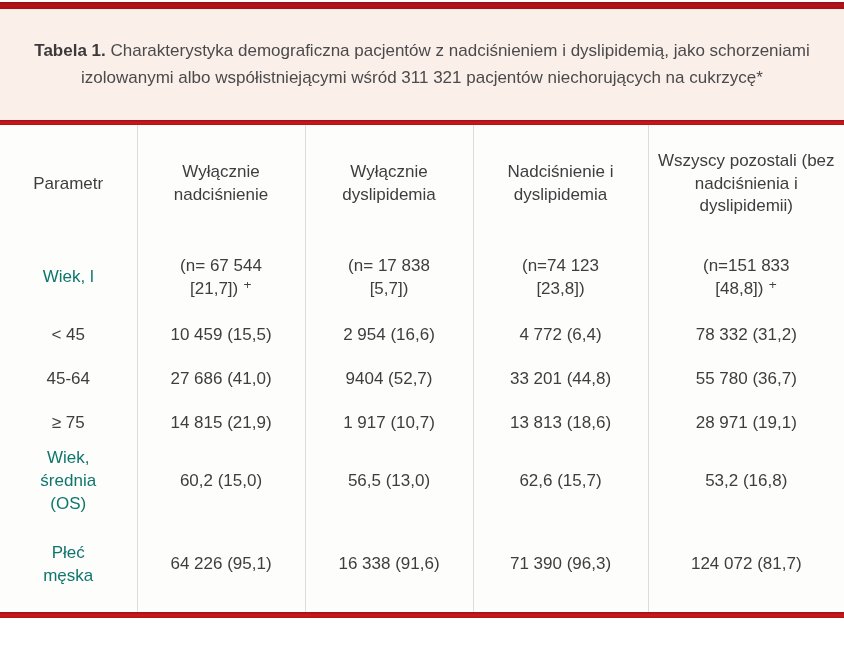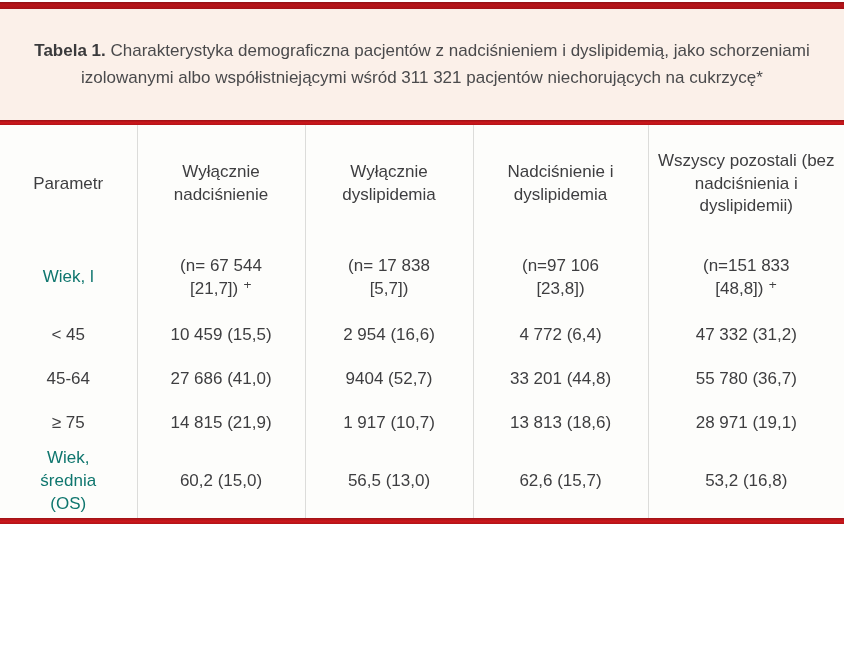--- a/index.html
+++ b/index.html
@@ -107,31 +107,31 @@
           <th>Wszyscy pozostali (bez nadciśnienia i dyslipidemii)</th>
         </tr>
     </thead>
     <tbody>
         <tr>
           <td class="param-bold">Wiek, l</td>
           <td>(n= 67 544
 [21,7]) ⁺</td>
           <td>(n= 17 838
 [5,7])</td>
-          <td>(n=97 106
+          <td>(n=74 123
 [23,8])</td>
           <td>(n=151 833
 [48,8]) ⁺</td>
         </tr>
         <tr>
           <td class="">&lt; 45</td>
           <td>10 459 (15,5)</td>
           <td>2 954 (16,6)</td>
           <td>4 772 (6,4)</td>
-          <td>47 332 (31,2)</td>
+          <td>78 332 (31,2)</td>
         </tr>
         <tr>
           <td class="">45-64</td>
           <td>27 686 (41,0)</td>
           <td>9404 (52,7)</td>
           <td>33 201 (44,8)</td>
           <td>55 780 (36,7)</td>
         </tr>
         <tr>
           <td class="">≥ 75</td>
@@ -142,17 +142,25 @@
         </tr>
         <tr>
           <td class="param-bold">Wiek,
 średnia
 (OS)</td>
           <td>60,2 (15,0)</td>
           <td>56,5 (13,0)</td>
           <td>62,6 (15,7)</td>
           <td>53,2 (16,8)</td>
         </tr>
+        <tr>
+          <td class="param-bold">Płeć
+męska</td>
+          <td>64 226 (95,1)</td>
+          <td>16 338 (91,6)</td>
+          <td>71 390 (96,3)</td>
+          <td>124 072 (81,7)</td>
+        </tr>
       </tbody>
   </table>
 
   <div class="red-line bottom"></div>
 </div>
 
 </body></html>

